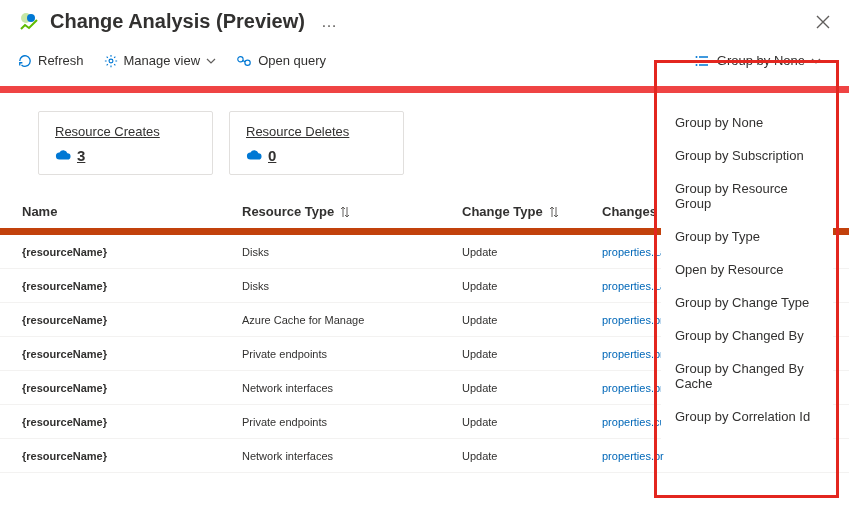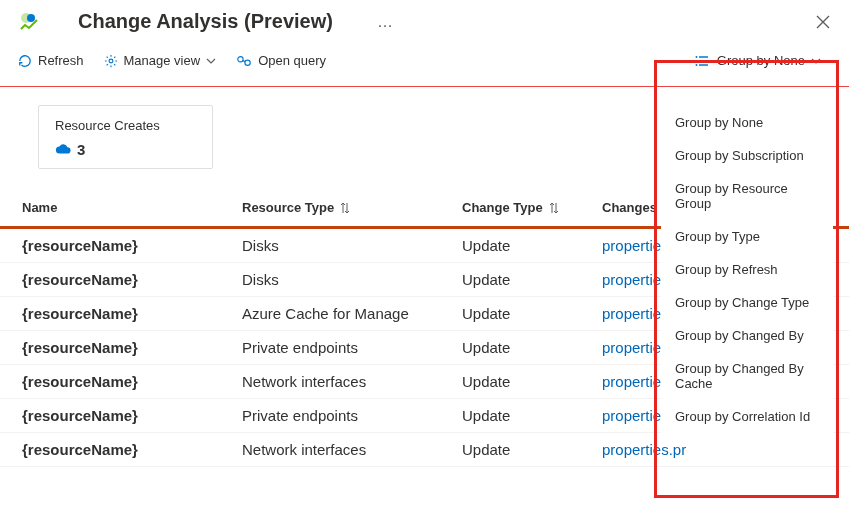--- a/index.html
+++ b/index.html
@@ -11,21 +11,20 @@
     background: #fff;
     width: 849px;
     height: 505px;
     overflow: hidden;
     position: relative;
   }
   .header {
     display: flex;
     align-items: center;
     padding: 10px 18px 6px 18px;
-    gap: 28px;
   }
   .title-icon {
     width: 22px; height: 22px;
     margin-right: 10px;
     display: inline-flex; align-items:center; justify-content:center;
   }
   .title {
     font-size: 20px;
     font-weight: 600;
     color: #323130;
@@ -42,21 +41,21 @@
     margin-left: auto;
     width: 16px; height:16px;
     cursor: pointer;
     color: #605e5c;
     display:inline-flex; align-items:center; justify-content:center;
   }
   .toolbar {
     display: flex;
     align-items: center;
     padding: 8px 18px 12px 18px;
-    border-bottom: 1px solid #ef4444;
+    border-bottom: 7px solid #ef4444;
     position: relative;
   }
   .toolbar-item {
     display: inline-flex;
     align-items: center;
     margin-right: 20px;
     cursor: pointer;
     color: #323130;
   }
   .toolbar-item .ic { margin-right: 6px; display:inline-flex; }
@@ -69,20 +68,21 @@
     cursor: pointer;
     color: #323130;
     position: relative;
     z-index: 3;
   }
   .group-btn .ic { margin-right:8px; }
   .cards {
     display: flex;
     gap: 16px;
     padding: 18px 28px 14px 38px;
+    text-decoration: underline;
   }
   .card {
     border: 1px solid #e1dfdd;
     border-radius: 2px;
     padding: 12px 16px 10px 16px;
     width: 175px;
   }
   .card-title { font-size: 13px; color:#323130; margin-bottom: 8px; }
   .card-val { display:flex; align-items:center; font-size:15px; font-weight:600; }
   .card-val .cic { margin-right:6px; display:inline-flex; }
@@ -92,28 +92,28 @@
   }
   .thead, .trow {
     display: grid;
     grid-template-columns: 220px 220px 140px 1fr;
     align-items: center;
     padding: 0 22px;
   }
   .thead {
     height: 40px;
     font-weight:600;
-    border-bottom: 3px solid #c2410c;
+    border-bottom: 7px solid #c2410c;
   }
   .th { display:flex; align-items:center; gap:6px; }
   .sort-ic { color:#605e5c; display:inline-flex; }
   .trow {
     height: 34px;
     border-bottom: 1px solid #f3f2f1;
-    font-size: 15px;
+    font-size: 11px;
   }
   .rn { font-weight:600; }
   .link { color:#0067b8; cursor:pointer; }
   .dropdown {
     position: absolute;
     top: 100px;
     right: 16px;
     width: 172px;
     background: #fff;
     z-index: 2;
@@ -214,20 +214,31 @@
     <div class="card-title">Resource Creates</div>
     <div class="card-val">
       <span class="cic">
         <svg width="16" height="14" viewBox="0 0 18 14">
             <path d="M5 11a4 4 0 010-8 5 5 0 019 1 3 3 0 010 7z" fill="#0078d4"></path>
           </svg>
       </span>
       <span>3</span>
     </div>
   </div>
+  <div class="card">
+    <div class="card-title">Resource Deletes</div>
+    <div class="card-val">
+      <span class="cic">
+        <svg width="16" height="14" viewBox="0 0 18 14">
+            <path d="M5 11a4 4 0 010-8 5 5 0 019 1 3 3 0 010 7z" fill="#0078d4"></path>
+          </svg>
+      </span>
+      <span>0</span>
+    </div>
+  </div>
 </div>
 
 <div class="table">
   <div class="thead">
     <div class="th">
         <span>Name</span>
       </div>
     <div class="th">
       <span>Resource Type</span>
       <span class="sort-ic">
@@ -292,20 +303,20 @@
         <div class="link">properties.pr</div>
       </div>
     </div>
 </div>
 
 <div class="dropdown" id="dropdown">
     <div class="dropdown-item">Group by None</div>
     <div class="dropdown-item">Group by Subscription</div>
     <div class="dropdown-item">Group by Resource Group</div>
     <div class="dropdown-item">Group by Type</div>
-    <div class="dropdown-item">Group by Refresh</div>
+    <div class="dropdown-item">Open by Resource</div>
     <div class="dropdown-item">Group by Change Type</div>
     <div class="dropdown-item">Group by Changed By</div>
     <div class="dropdown-item">Group by Changed By Cache</div>
     <div class="dropdown-item">Group by Correlation Id</div>
   </div>
 
 <div class="highlight-box"></div>
 
 </body></html>

